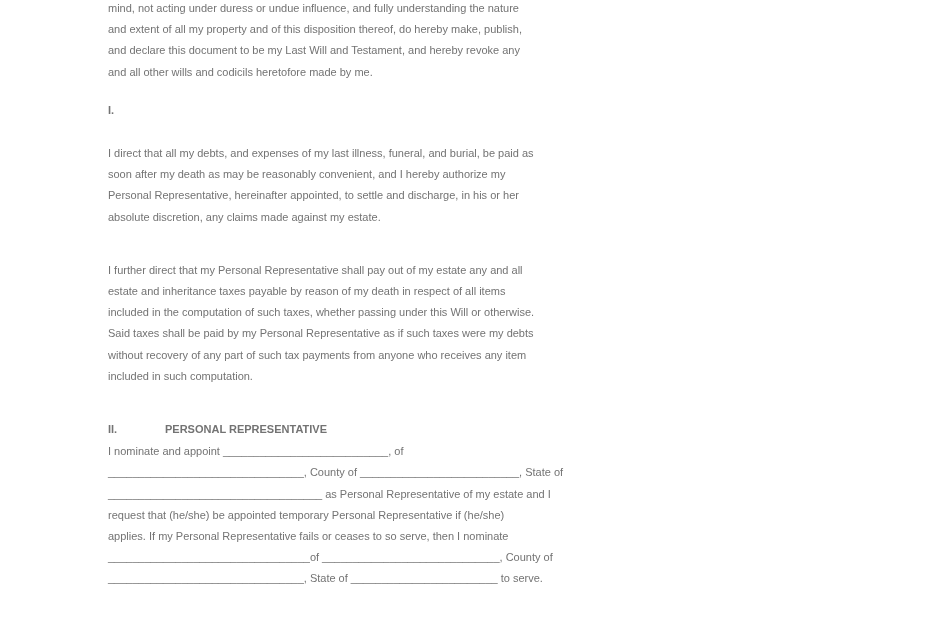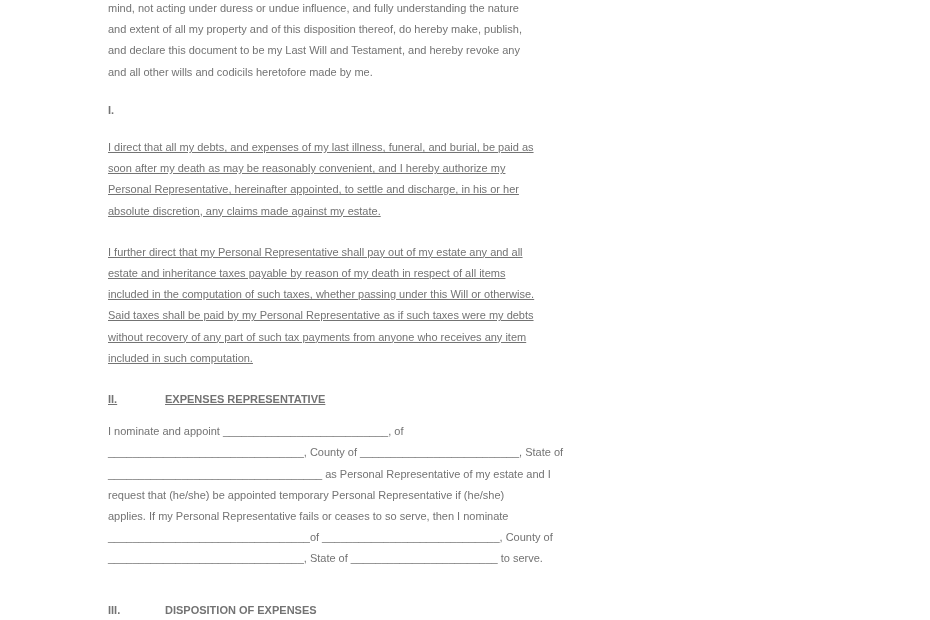--- a/index.html
+++ b/index.html
@@ -32,23 +32,23 @@
     font-weight: bold;
     margin: 0;
     white-space: pre;
   }
   .heading .num {
     flex: 0 0 57px;
     width: 57px;
   }
   .mt-intro { margin-top: -2px; }
   .mt17 { margin-top: 17px; }
-  .mt22 { margin-top: 16px; text-decoration: underline; }
-  .mt20 { margin-top: 20px; text-decoration: underline; }
-  .mt11 { margin-top: 11px; }
+  .mt22 { margin-top: 22px; }
+  .mt20 { margin-top: 32px; }
+  .mt11 { margin-top: 1px; }
   .mt21 { margin-top: 30px; }
 </style>
 </head>
 <body>
 
 <div class="page">
 
   <p class="para mt-intro">mind, not acting under duress or undue influence, and fully understanding the nature
 and extent of all my property and of this disposition thereof, do hereby make, publish,
 and declare this document to be my Last Will and Testament, and hereby revoke any
@@ -65,21 +65,21 @@
 
   <p class="para mt20">I further direct that my Personal Representative shall pay out of my estate any and all
 estate and inheritance taxes payable by reason of my death in respect of all items
 included in the computation of such taxes, whether passing under this Will or otherwise.
 Said taxes shall be paid by my Personal Representative as if such taxes were my debts
 without recovery of any part of such tax payments from anyone who receives any item
 included in such computation.</p>
 
   <div class="heading mt20">
     <span class="num">II.</span>
-    <span class="title">EXPENSES REPRESENTATIVE</span>
+    <span class="title">PERSONAL REPRESENTATIVE</span>
   </div>
 
   <p class="para mt11">I nominate and appoint ___________________________, of
 ________________________________, County of __________________________, State of
 ___________________________________ as Personal Representative of my estate and I
 request that (he/she) be appointed temporary Personal Representative if (he/she)
 applies. If my Personal Representative fails or ceases to so serve, then I nominate
 _________________________________of _____________________________, County of
 ________________________________, State of ________________________ to serve.</p>
 

